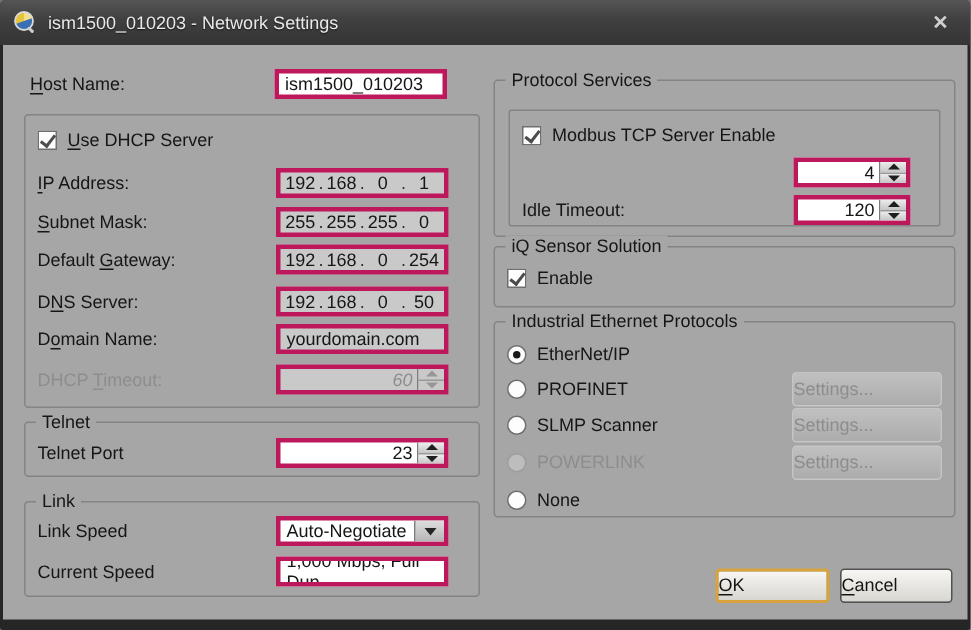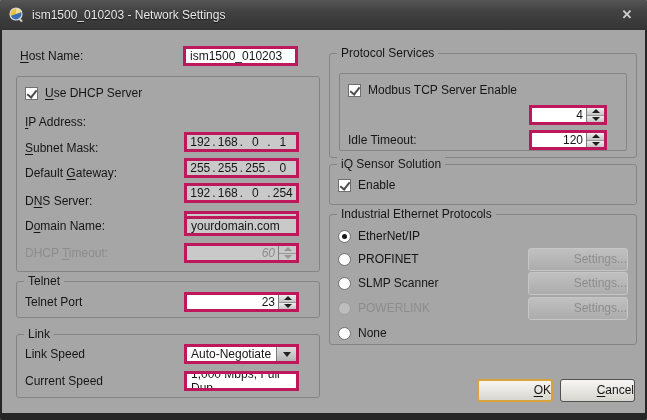--- a/index.html
+++ b/index.html
@@ -28,21 +28,21 @@
   .lbl.dis{color:#8d8d8d;}
   .mn{text-decoration:underline;text-underline-offset:2px;}
   
   .fld{position:absolute;width:115px;height:20px;box-sizing:border-box;background:#fff;
        border:3px solid #be185d;display:flex;align-items:center;overflow:hidden;}
   .fld.gray{background:#c9c9c9;}
   .fld.txt{padding-left:4px;}
   .fld.num{justify-content:flex-end;padding-right:21px;}
   .fld.num .val{text-align:right;}
   .fld.dis{color:#8d8d8d;font-style:italic;}
-  .ipf{padding:0 2px;margin-top:20px;}
+  .ipf{padding:0 2px;}
   .ipf .oct{flex:1;text-align:center;}
   .ipf .dot{width:5px;text-align:center;color:#2a2a2a;}
   
   .spin{position:absolute;right:0;top:0;bottom:0;width:17px;border-left:1px solid #7d7d7d;display:flex;flex-direction:column;}
   .spin .sb{flex:1;position:relative;background:linear-gradient(#ededed,#c6c6c6);}
   .spin .sb + .sb{border-top:1px solid #989898;}
   .spin .sb::after{content:"";position:absolute;left:50%;top:50%;margin:-2px 0 0 -4px;
     border-left:4px solid transparent;border-right:4px solid transparent;border-bottom:4px solid #1e1e1e;}
   .spin .sb.dn::after{margin-top:-2px;border-bottom:none;border-top:4px solid #1e1e1e;}
   .spin.off .sb{background:#c9c9c9;}
@@ -58,21 +58,21 @@
   .cb{width:13px;height:13px;box-sizing:border-box;background:#fdfdfd;border:1px solid #6f6f6f;
       position:relative;margin-right:7px;flex:0 0 auto;}
   .cb.on::after{content:"";position:absolute;left:3px;top:0;width:4px;height:8px;
       border:solid #4c4c4c;border-width:0 2px 2px 0;transform:rotate(38deg);}
   .radio{width:13px;height:13px;box-sizing:border-box;border-radius:50%;background:#fdfdfd;
       border:1px solid #6f6f6f;position:relative;margin-right:7px;flex:0 0 auto;}
   .radio.on::after{content:"";position:absolute;left:3px;top:3px;width:5px;height:5px;border-radius:50%;background:#191919;}
   .ckrow.dis .radio{background:#bdbdbd;border-color:#9d9d9d;}
   .ckrow.dis span.t{color:#8d8d8d;}
   
-  .btn{position:absolute;height:23px;box-sizing:border-box;border-radius:3px;text-align:right;
+  .btn{position:absolute;height:23px;box-sizing:border-box;border-radius:3px;text-align:left;
        background:linear-gradient(#f7f6f3,#d8d6d0);border:1px solid #515151;line-height:21px;cursor:default;}
   .btn.default{border:2px solid #d8a33c;line-height:19px;}
   .btn.settings{background:linear-gradient(#c0c0c0,#acacac);border:1px solid #c6c6c6;color:#8d8d8d;line-height:20px;}
 </style>
 </head>
 <body>
 
 <div class="window">
 
   <div class="titlebar">

